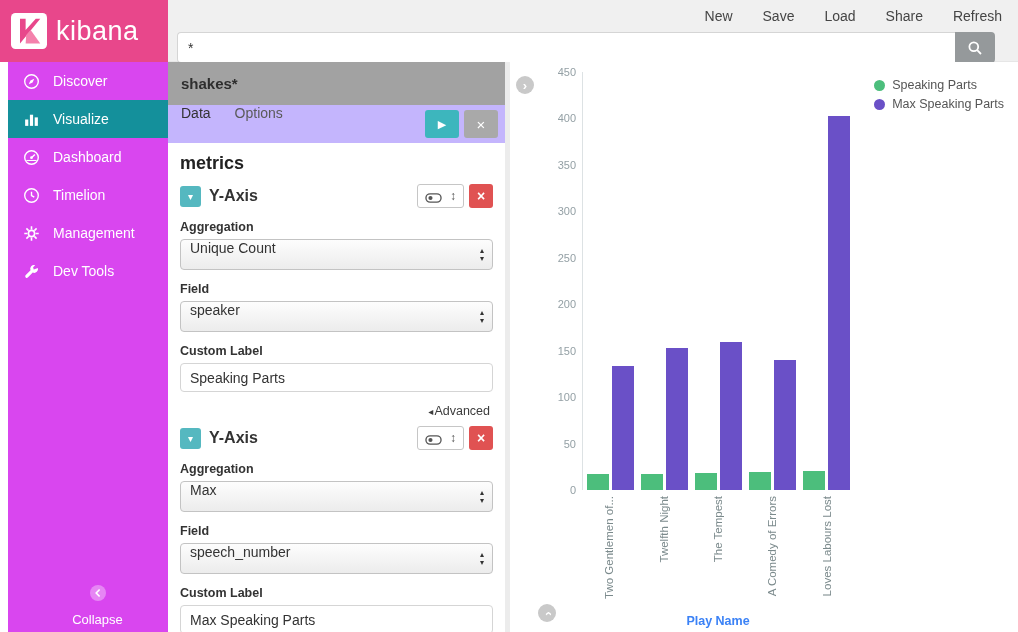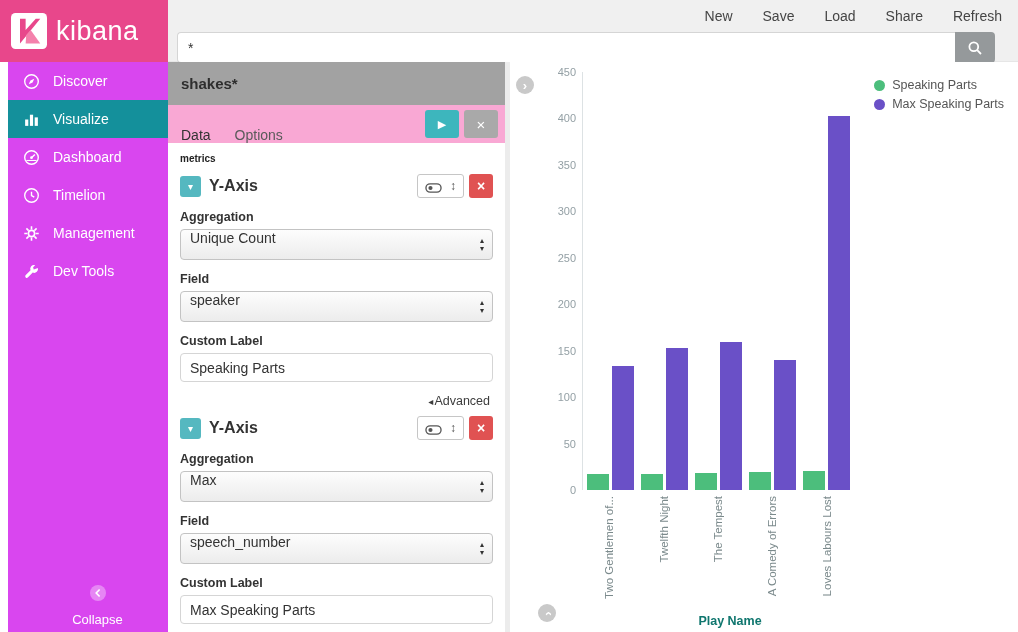--- a/index.html
+++ b/index.html
@@ -29,31 +29,31 @@
   .side-item.active { background:#14909B; }
   .side-icon { width:17px; height:17px; flex:0 0 17px; }
   .collapse { position:absolute; bottom:0; left:0; right:0; height:48px; display:flex;
               align-items:center; gap:10px; padding-left:11px; color:#fff; font-size:13px; cursor:pointer;flex-direction:column; }
 
   
   .config { position:absolute; left:168px; top:62px; width:337px; bottom:0; background:#fff; }
   .gutter { position:absolute; left:505px; top:62px; width:5px; bottom:0; background:#ECECEC; }
   .index-header { height:43px; background:#A2A2A2; display:flex; align-items:center;
                   padding-left:13px; font-weight:bold; font-size:15px; color:#2E2E2E; }
-  .tabbar { height:38px; background:#f9a8d4; display:flex; align-items:flex-end; padding-left:13px;
+  .tabbar { height:38px; background:#c4b5fd; display:flex; align-items:flex-start; padding-left:13px;
             gap:24px; position:relative; }
   .tab { font-size:14px; color:#5A5A5A; cursor:pointer; }
   .tab.active { color:#333; }
   .tab-actions { position:absolute; right:7px; top:5px; display:flex; gap:5px; }
   .btn-play { width:34px; height:28px; background:#3DB6BD; border:none; border-radius:3px; color:#fff;
               display:flex; align-items:center; justify-content:center; font-size:11px; cursor:pointer; }
   .btn-close { width:34px; height:28px; background:#A9A9A9; border:none; border-radius:3px; color:#fff;
                display:flex; align-items:center; justify-content:center; font-size:15px; cursor:pointer; }
   .config-body { padding:10px 12px 0 12px; }
-  .metrics-title { font-weight:bold; font-size:10px; color:#222; margin-bottom:10px; }
+  .metrics-title { font-weight:bold; font-size:18px; color:#222; margin-bottom:10px; }
   .agg-header { display:flex; align-items:center; height:24px; margin-bottom:4px; }
   .agg-chevron { width:21px; height:21px; background:#55B8C0; border:none; border-radius:3px;
                  color:#fff; font-size:10px; display:flex; align-items:center; justify-content:center;
                  margin-right:8px; cursor:pointer; }
   .agg-title { font-weight:bold; font-size:16px; color:#333; flex:1; }
   .agg-pill { display:flex; align-items:center; gap:8px; border:1px solid #C6C6C6; border-radius:3px;
               height:24px; padding:0 7px; background:#fff; margin-right:5px; }
   .drag-ico { font-size:12px; color:#555; cursor:grab; line-height:1; }
   .btn-remove { width:24px; height:24px; background:#E05252; border:none; border-radius:3px; color:#fff;
                 display:flex; align-items:center; justify-content:center; font-size:14px;
@@ -84,22 +84,22 @@
   .y-tick { position:absolute; right:0; transform:translateY(50%); font-size:11px; color:#94A0A5; }
   .plot { position:absolute; left:72px; top:10px; width:272px; height:418px;
           border-left:1px solid #DDE2E4; display:flex; align-items:flex-end;
           justify-content:space-around; }
   .bar-group { display:flex; align-items:flex-end; gap:3px; height:100%; }
   .bar { width:22px; }
   .x-labels { position:absolute; left:72px; top:434px; width:272px; height:122px; display:flex; }
   .x-cell { flex:1; display:flex; justify-content:center; align-items:flex-start; overflow:visible; }
   .x-cell span { writing-mode:vertical-rl; transform:rotate(180deg); font-size:11.5px;
                  color:#7B8A8C; white-space:nowrap; }
-  .xlabel-title { position:absolute; left:84px; width:272px; top:552px; text-align:center;
-                  font-size:12.5px; font-weight:bold; color:#0f766e; }
+  .xlabel-title { position:absolute; left:72px; width:272px; top:552px; text-align:center;
+                  font-size:12.5px; font-weight:bold; color:#3b82f6; }
 </style>
 </head>
 <body>
 
 <div class="app">
 
   <div class="logo">
     <span style="width:36px;height:36px;display:block;">
       <svg viewBox="0 0 32 32" width="36" height="36">
         <rect width="32" height="32" rx="4" fill="#fff"></rect>

